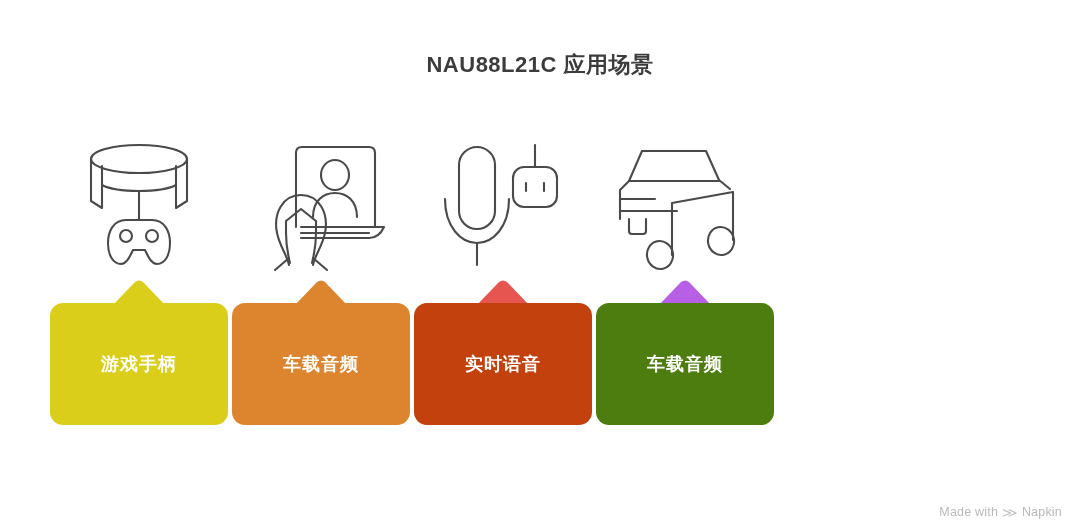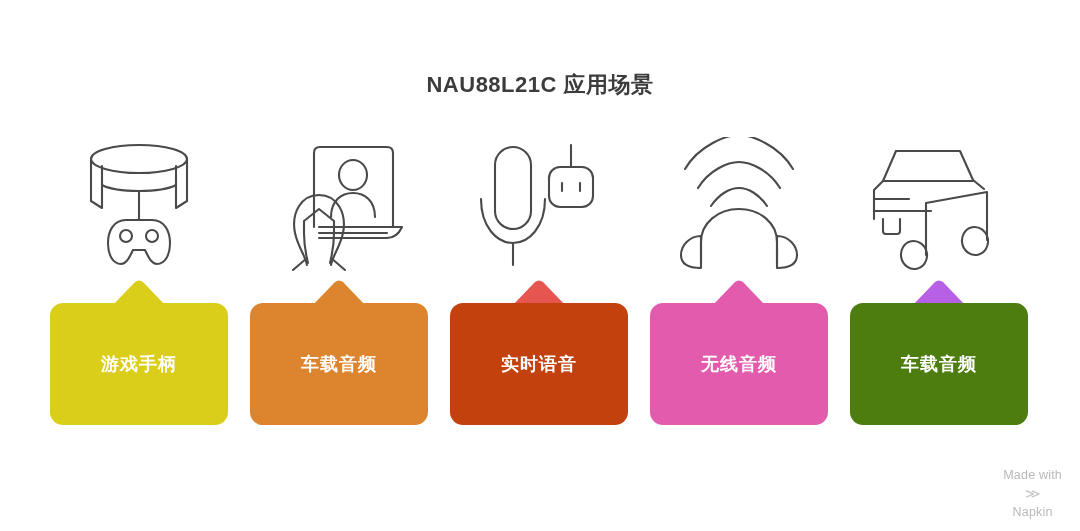--- a/index.html
+++ b/index.html
@@ -19,32 +19,31 @@
     position: absolute;
     top: 50px;
     left: 0;
     width: 1080px;
     text-align: center;
     font-size: 22px;
     font-weight: bold;
     color: #3c3c3c;
     letter-spacing: 0.5px;
     white-space: nowrap;
-    margin-top: 20px;
   }
 
   #scenarios {
     position: absolute;
     top: 130px;
     left: 50px;
     width: 980px;
     display: flex;
     flex-direction: row;
     justify-content: flex-start;
-    gap: 22px;
+    gap: 4px;
   }
 
   .scenario {
     width: 178px;
     display: flex;
     flex-direction: column;
     align-items: center;
   }
 
   .icon-wrap {
@@ -92,21 +91,21 @@
     letter-spacing: 1px;
     line-height: 1;
     white-space: nowrap;
   }
 
   #watermark {
     position: absolute;
     right: 18px;
     bottom: 12px;
     display: flex;
-    flex-direction: column;
+    flex-direction: row;
     align-items: center;
     gap: 5px;
     font-size: 12.5px;
     color: #b9b9bd;
     letter-spacing: 0.2px;
   }
   #watermark .wm-mark {
     display: inline-block;
     line-height: 1;
     font-size: 13px;
@@ -204,44 +203,20 @@
     <div class="card">
       <svg class="card-pointer" viewBox="0 0 178 26" preserveAspectRatio="none">
         <path d="M62 26 L85 2 Q89 -1 93 2 L116 26 Z" fill="#E65550"></path>
       </svg>
       <div class="card-body" style="background:#c2410c">
         <span class="card-label">实时语音</span>
       </div>
     </div>
   </div>
 
-  <div class="scenario">
-    <div class="icon-wrap">
-      <svg width="140" height="136" viewBox="0 0 140 136" fill="none" stroke="#4a4a4a" stroke-width="2.1" stroke-linecap="round" stroke-linejoin="round">
-
-        <path d="M16 32 C 30 8, 58 -2, 70 -2 C 82 -2, 110 8, 124 32"></path>
-        <path d="M29 51 C 40 33, 59 25, 70 25 C 81 25, 100 33, 111 51"></path>
-        <path d="M42 69 C 50 57, 61 51, 70 51 C 79 51, 90 57, 98 69"></path>
-
-        <path d="M32 126 L32 105 C 32 86, 49 72, 70 72 C 91 72, 108 86, 108 105 L108 126"></path>
-
-        <path d="M32 99 C 21 99, 12 108, 12 118 C 12 128, 21 131, 32 131 Z"></path>
-
-        <path d="M108 99 C 119 99, 128 108, 128 118 C 128 128, 119 131, 108 131 Z"></path>
-      </svg>
-    </div>
-    <div class="card">
-      <svg class="card-pointer" viewBox="0 0 178 26" preserveAspectRatio="none">
-        <path d="M62 26 L85 2 Q89 -1 93 2 L116 26 Z" fill="#E35BAC"></path>
-      </svg>
-      <div class="card-body" style="background:#E35BAC">
-        <span class="card-label">无线音频</span>
-      </div>
-    </div>
-  </div>
 
   <div class="scenario">
     <div class="icon-wrap">
       <svg width="140" height="136" viewBox="0 0 140 136" fill="none" stroke="#4a4a4a" stroke-width="2.1" stroke-linecap="round" stroke-linejoin="round">
 
         <path d="M27 14 L91 14 L104 43 L115 52"></path>
 
         <path d="M14 44 L104 44"></path>
 
         <path d="M27 14 L14 44 L5 53 L5 82"></path>

